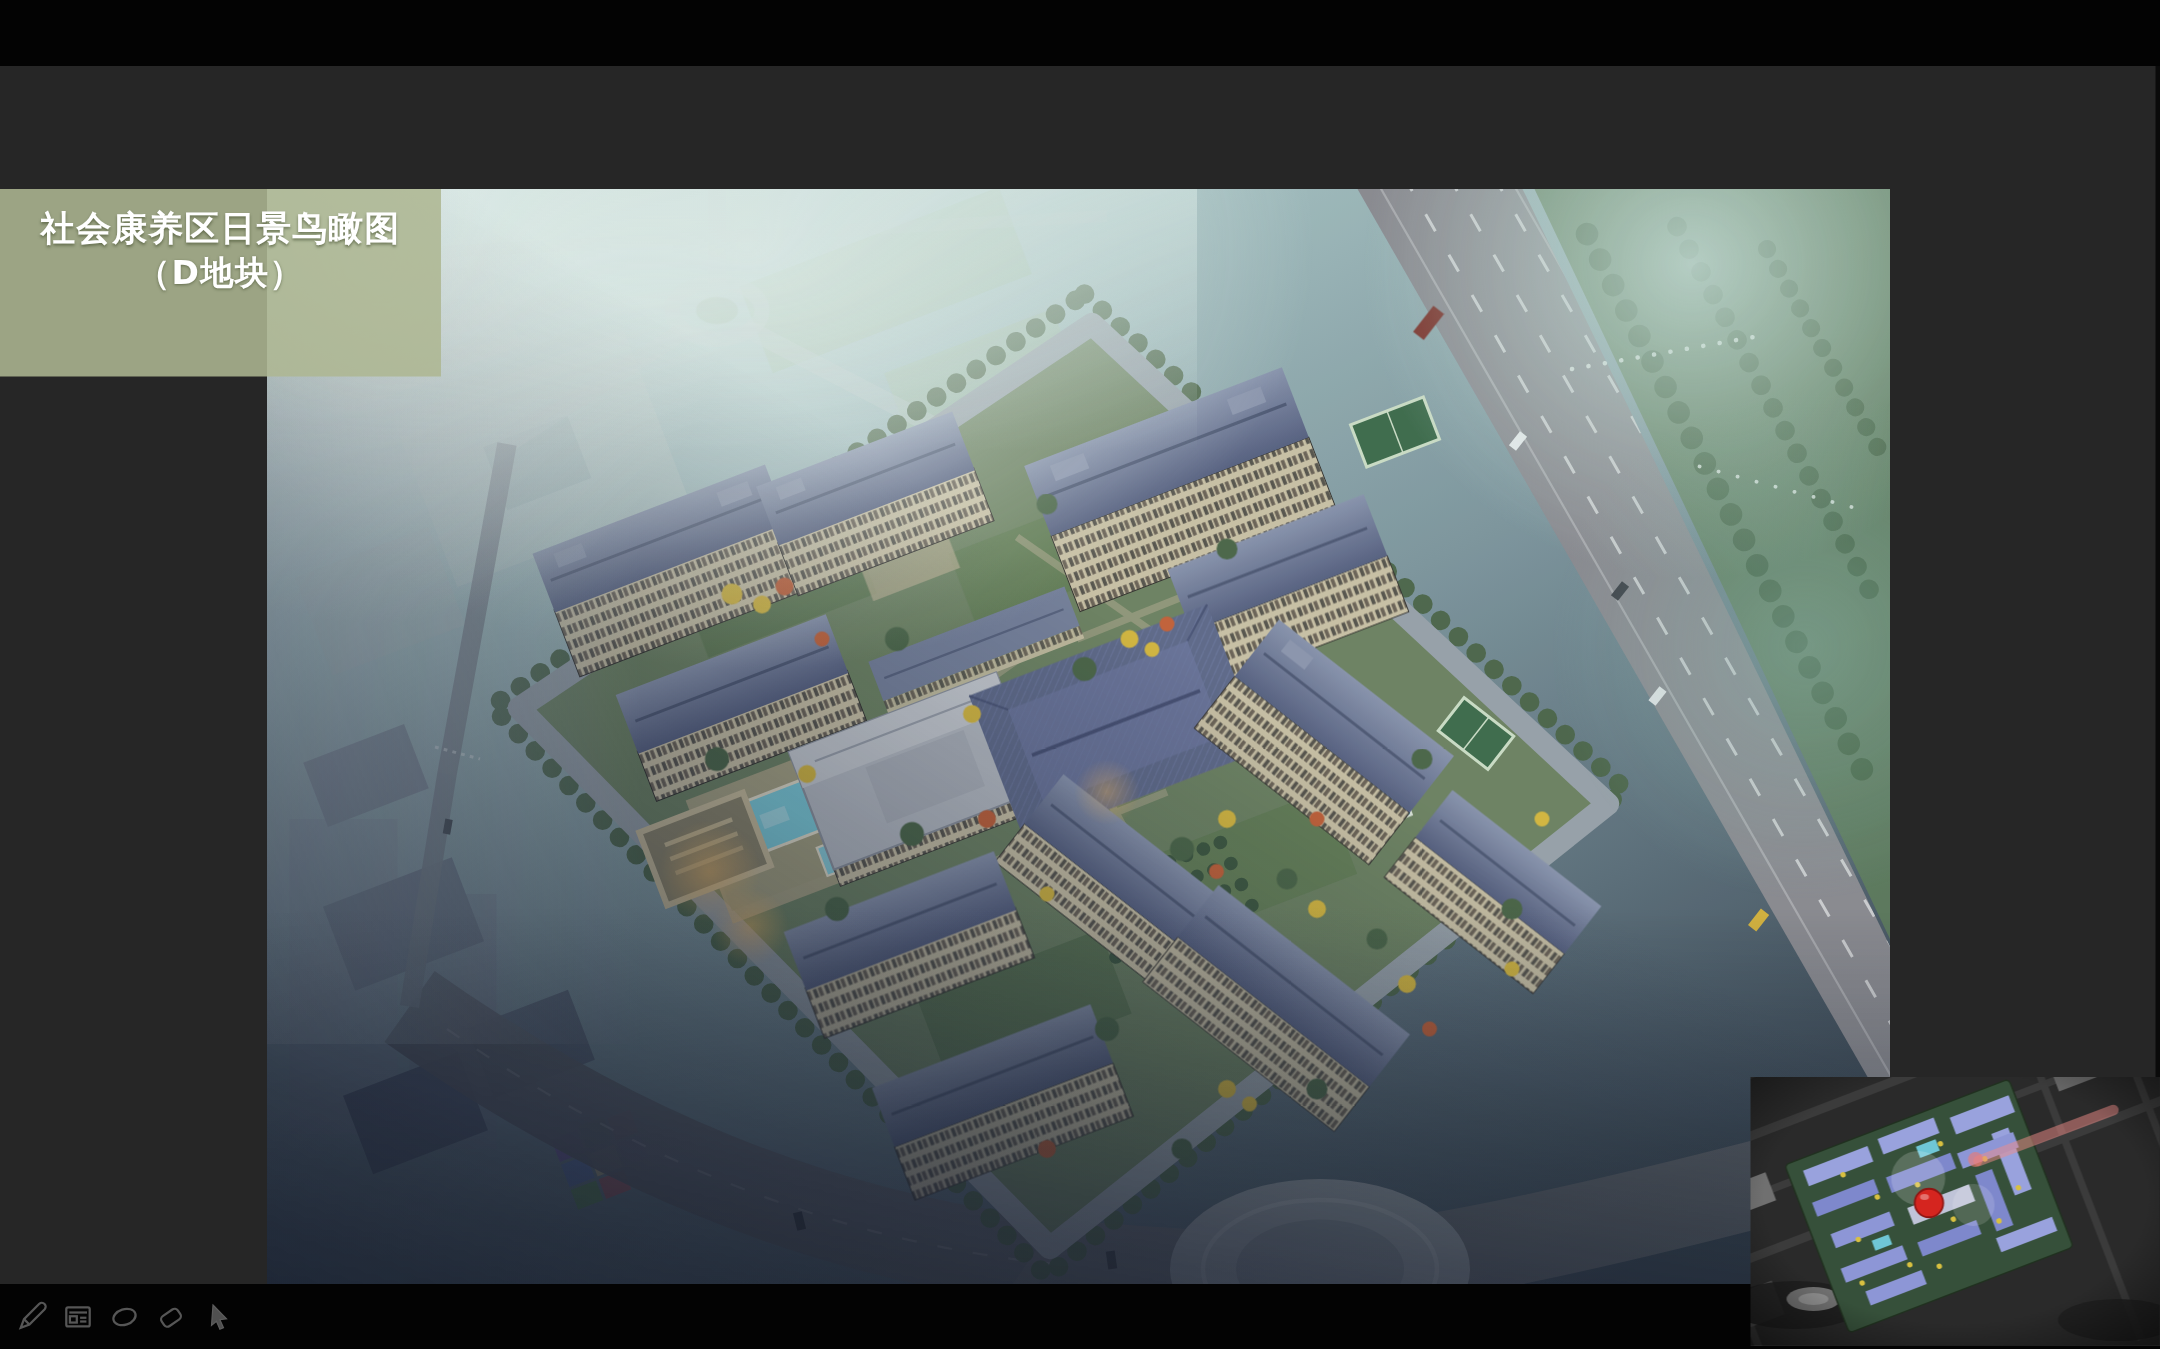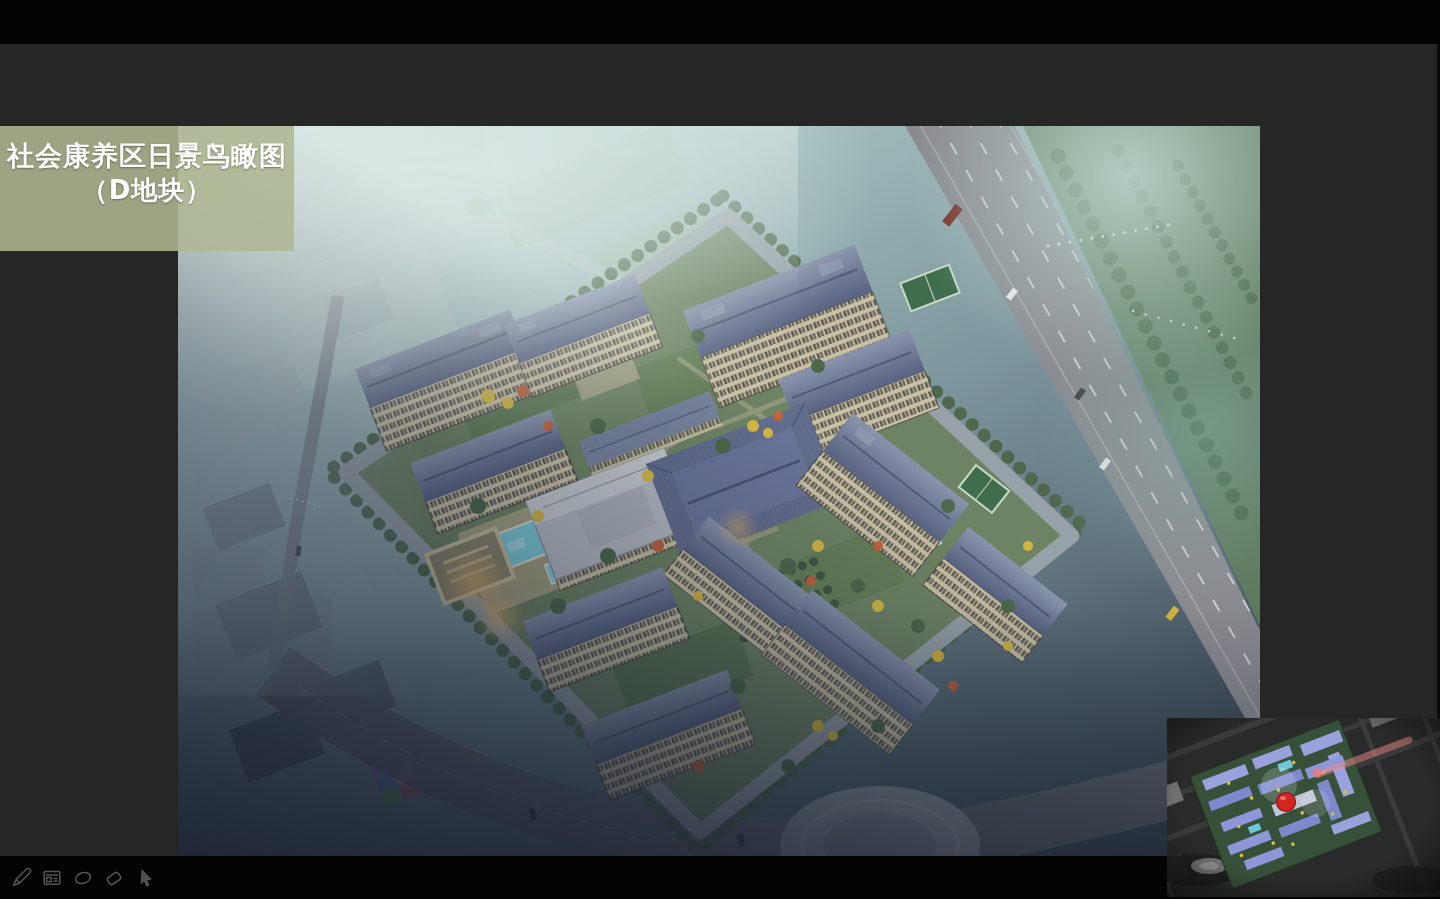--- a/index.html
+++ b/index.html
@@ -9,22 +9,22 @@
   .bar.top{top:0;height:44px;}
   .bar.bottom{top:856px;height:43px;}
   .stage{position:absolute;left:0;top:44px;width:1440px;height:812px;background:#262626;}
   .right-edge{position:absolute;right:0;top:44px;width:3px;height:812px;background:#0a0a0a;}
   .slide{position:absolute;left:178px;top:82px;width:1082px;height:771px;overflow:hidden;background:#7f98a0;}
   .slide svg{display:block;}
   .title-box{position:absolute;left:0;top:82px;width:294px;height:125px;
              background:rgba(174,183,146,0.87);color:#fff;text-align:center;
              padding-top:13px;box-sizing:border-box;z-index:5;
              text-shadow:0 1px 2px rgba(55,65,35,.55);}
-  .title-line1{font-size:27px;font-weight:bold;letter-spacing:1px;line-height:1.25;}
-  .title-line2{font-size:26px;font-weight:bold;letter-spacing:1px;line-height:1.35;}
+  .title-line1{font-size:23px;font-weight:bold;letter-spacing:1px;line-height:1.25;}
+  .title-line2{font-size:22px;font-weight:bold;letter-spacing:1px;line-height:1.35;}
   .inset{position:absolute;left:1167px;top:674px;width:273px;height:179px;z-index:6;background:#161616;}
   .toolbar{position:absolute;left:10px;top:820px;display:flex;gap:9px;z-index:7;}
   .tool-btn{width:22px;height:28px;display:flex;align-items:center;justify-content:center;
             background:transparent;border:none;padding:0;cursor:pointer;}
   .tool-btn svg{opacity:.78;}
 </style>
 </head>
 <body>
 
 <div class="screen">

